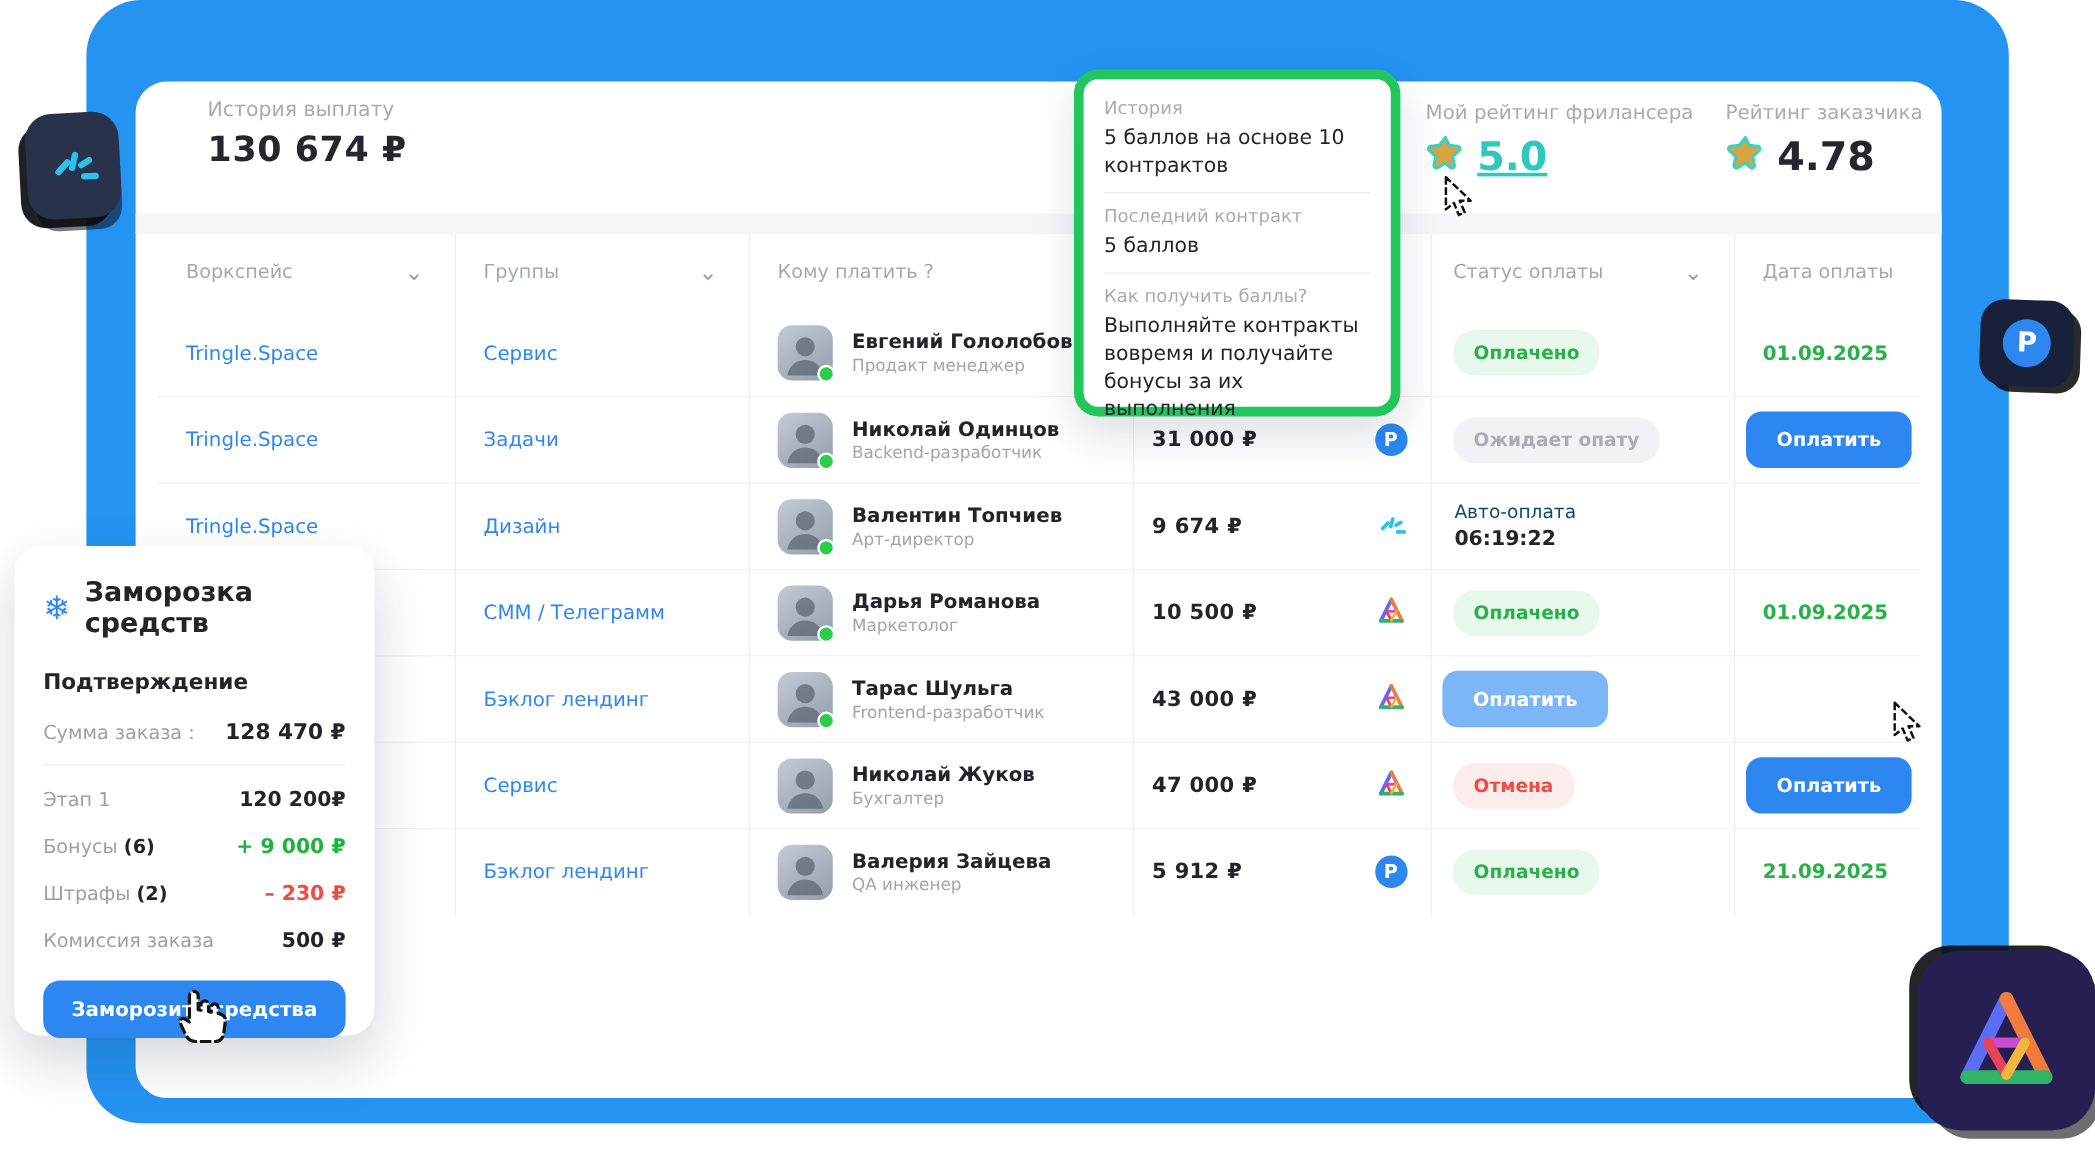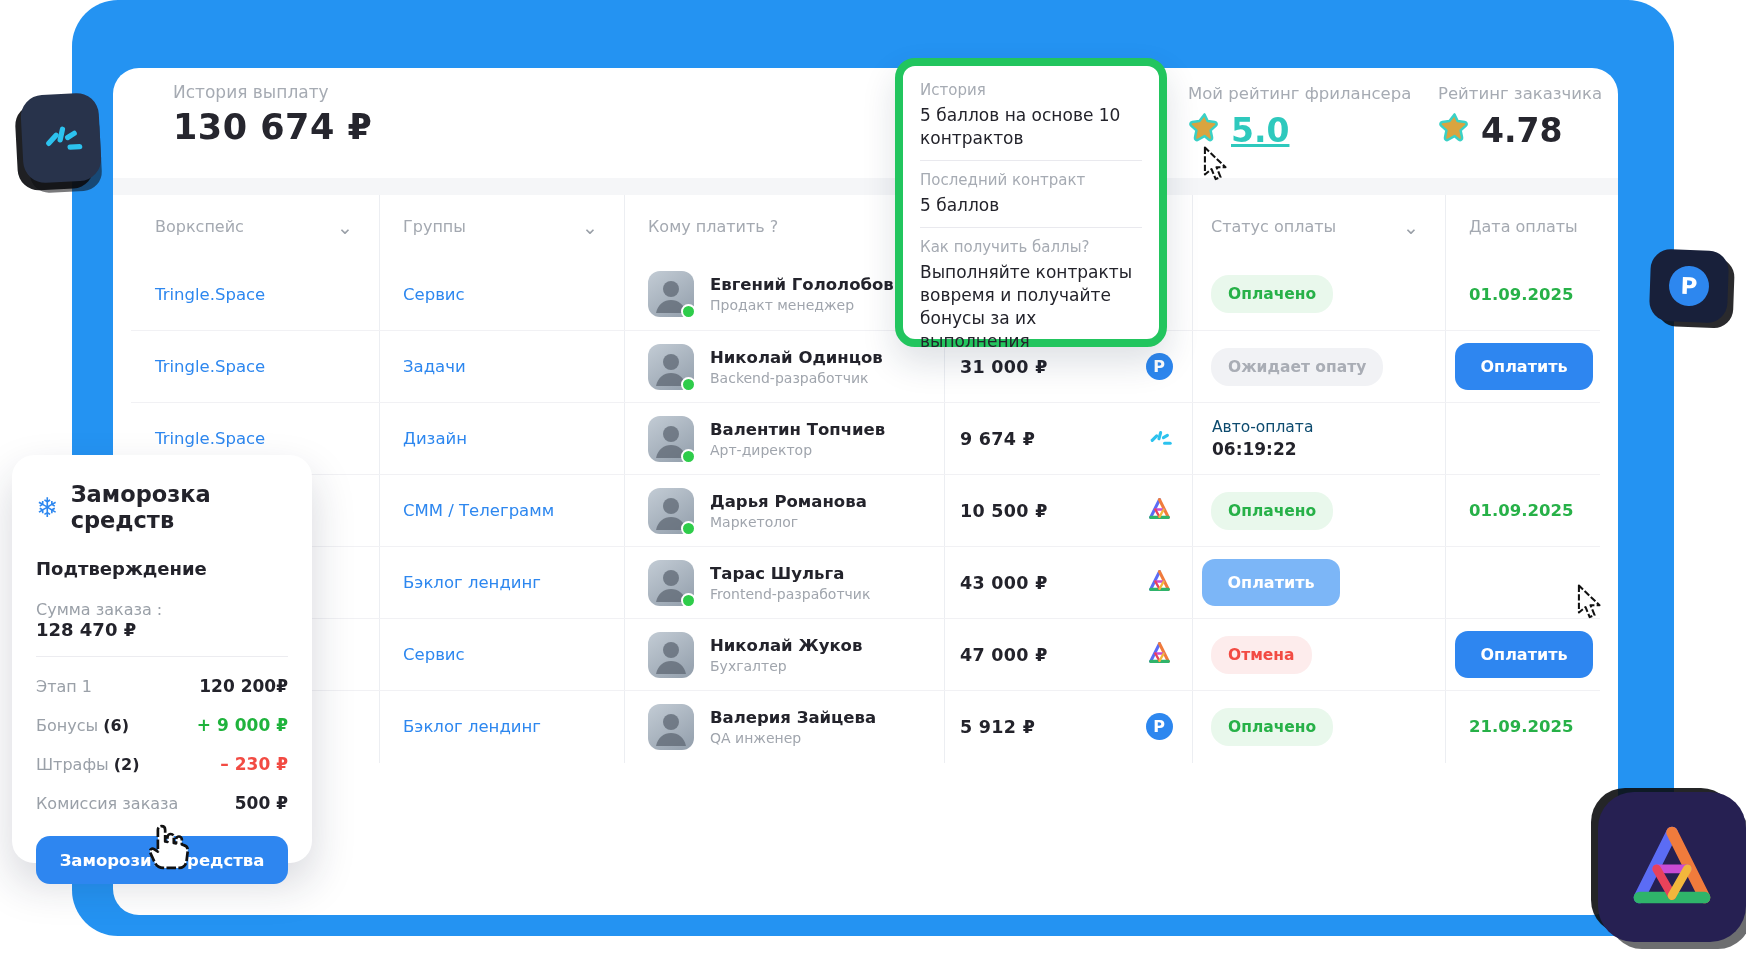--- a/index.html
+++ b/index.html
@@ -3,21 +3,21 @@
 <meta charset="utf-8">
 <style>
   html,body{margin:0;padding:0;background:#fff;}
   .stage{position:relative;width:1746px;height:960px;overflow:hidden;background:#fff;
          font-family:"DejaVu Sans","Liberation Sans",sans-serif;color:#24242c;}
   .blue-bg{position:absolute;left:72px;top:0;width:1602px;height:936px;background:#2493f2;border-radius:46px;}
   .card{position:absolute;left:113px;top:68px;width:1505px;height:847px;background:#fff;border-radius:26px;z-index:10;}
   .gap-strip{position:absolute;left:113px;top:178px;width:1505px;height:17px;background:#f5f6f8;z-index:11;}
   .payout{position:absolute;left:173px;top:82px;z-index:12;}
   .payout .lbl{font-size:17px;color:#a6abb3;}
-  .payout .val{font-size:35px;font-weight:700;color:#26262e;margin-top:5px;letter-spacing:.5px;}
+  .payout .val{font-size:29px;font-weight:700;color:#26262e;margin-top:5px;letter-spacing:.5px;}
   .rating{position:absolute;top:84px;z-index:12;}
   .rating .lbl{font-size:16.5px;color:#a6abb3;}
   .rating .row{display:flex;align-items:center;gap:10px;margin-top:8px;}
   .rating .num{font-size:33px;font-weight:700;}
   .num.teal{color:#2ec9bd;text-decoration:underline;} .num.dark{color:#26262e;}
 
   
   .tooltip{position:absolute;left:895px;top:14px;width:272px;height:289px;background:#fff;
            border:8px solid #22c55e;border-radius:20px;box-sizing:border-box;padding:13px 17px;
            box-shadow:0 16px 34px rgba(20,40,70,.14);z-index:30;margin-top:44px;}
@@ -58,21 +58,21 @@
   .pay-btn{width:138px;height:47px;border-radius:13px;background:#2e86f0;color:#fff;font-size:16px;font-weight:600;
            border:none;margin-left:10px;cursor:pointer;font-family:inherit;}
   .pay-btn.hovered{background:#7cb6f7;}
 
   
   .freeze{position:absolute;left:12px;top:455px;width:300px;height:408px;background:#fff;border-radius:22px;
           box-sizing:border-box;padding:26px 24px 0;box-shadow:0 20px 44px rgba(25,35,60,.18);z-index:40;}
   .fz-title{display:flex;align-items:center;gap:12px;font-size:22.5px;font-weight:700;color:#23232b;}
   .fz-flake{color:#2d87ef;font-size:27px;line-height:1;}
   .fz-sub{margin-top:25px;font-size:18px;font-weight:700;color:#23232b;}
-  .fz-sum{display:flex;justify-content:space-between;align-items:baseline;margin-top:21px;flex-direction:column;}
+  .fz-sum{display:flex;justify-content:space-between;align-items:baseline;margin-top:21px;}
   .fz-sum .l{font-size:16px;color:#9aa0a8;} .fz-sum .v{font-size:18px;font-weight:700;color:#23232b;}
   .fz-divider{border-top:1px solid #ececf0;margin:16px 0 2px;}
   .fz-row{display:flex;justify-content:space-between;align-items:baseline;margin-top:19px;}
   .fz-row .l{font-size:16px;color:#9aa0a8;} .fz-row .l b{color:#23232b;}
   .fz-row .v{font-size:17px;font-weight:700;color:#23232b;}
   .fz-row .v.green{color:#1fb33c;} .fz-row .v.red{color:#f24b43;}
   .fz-btn{width:100%;height:48px;border-radius:14px;background:#2e86f0;color:#fff;font-size:16.5px;font-weight:600;
           border:none;margin-top:23px;cursor:pointer;font-family:inherit;}
 
   

